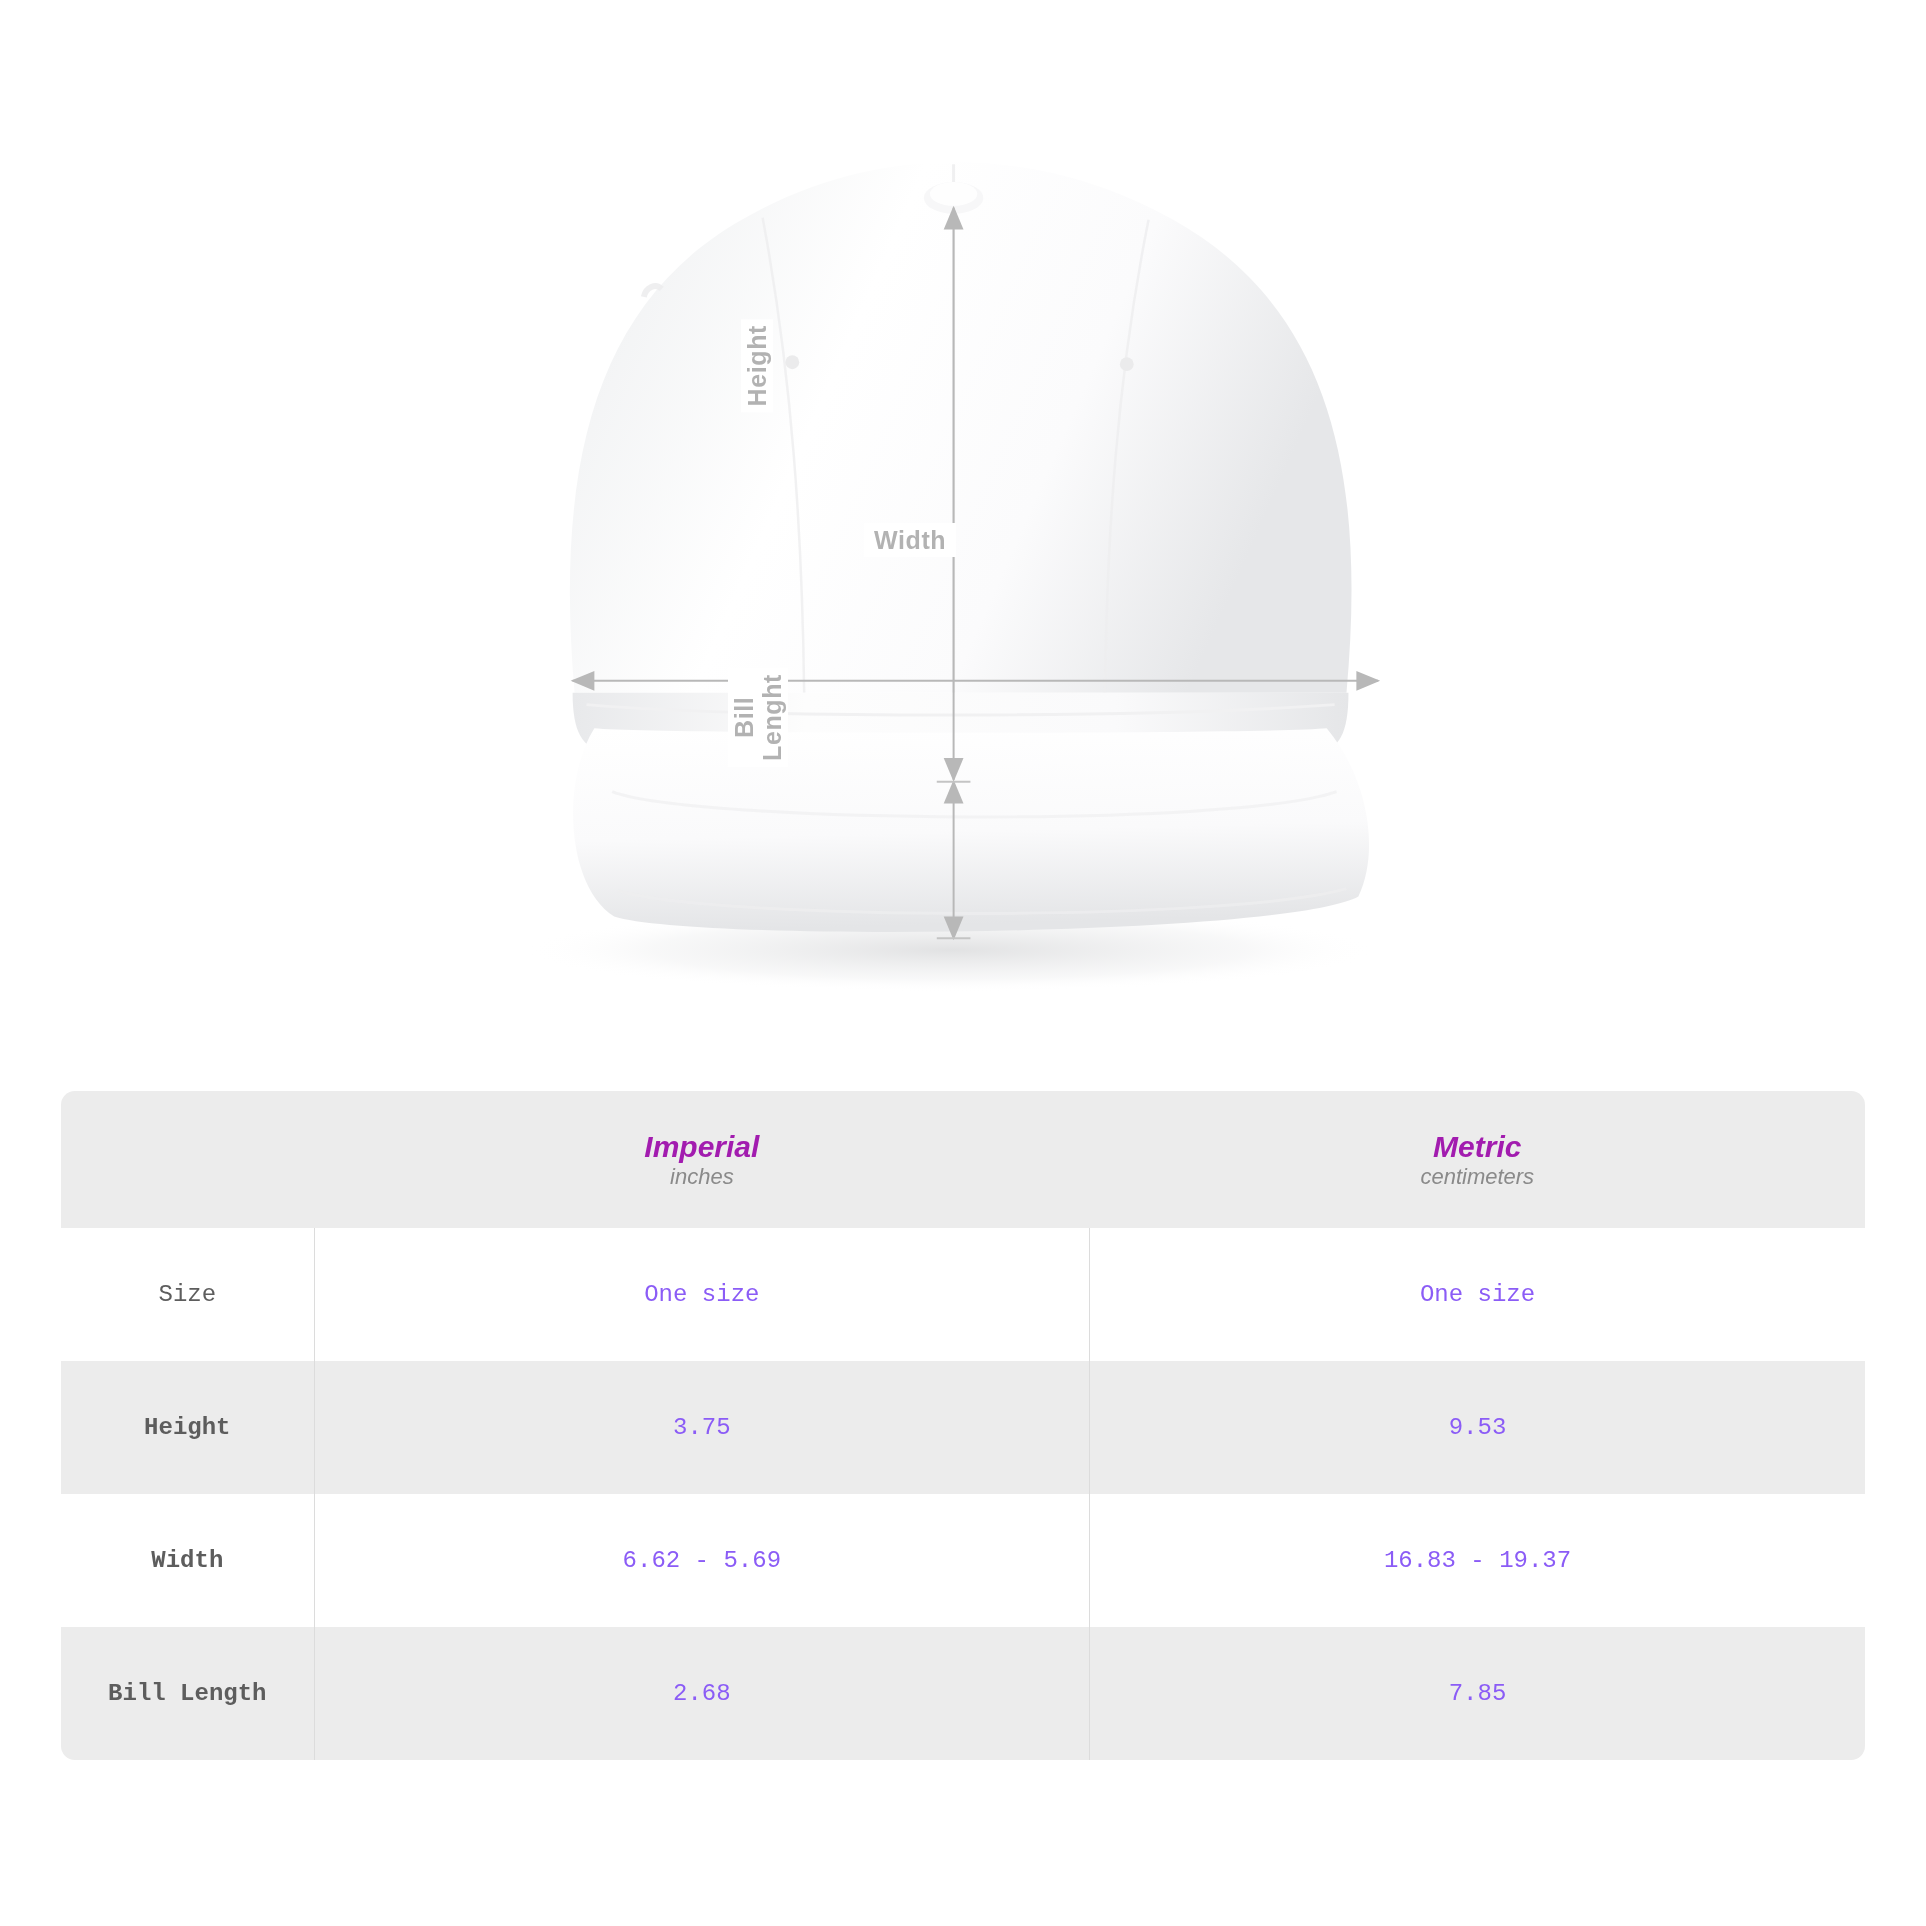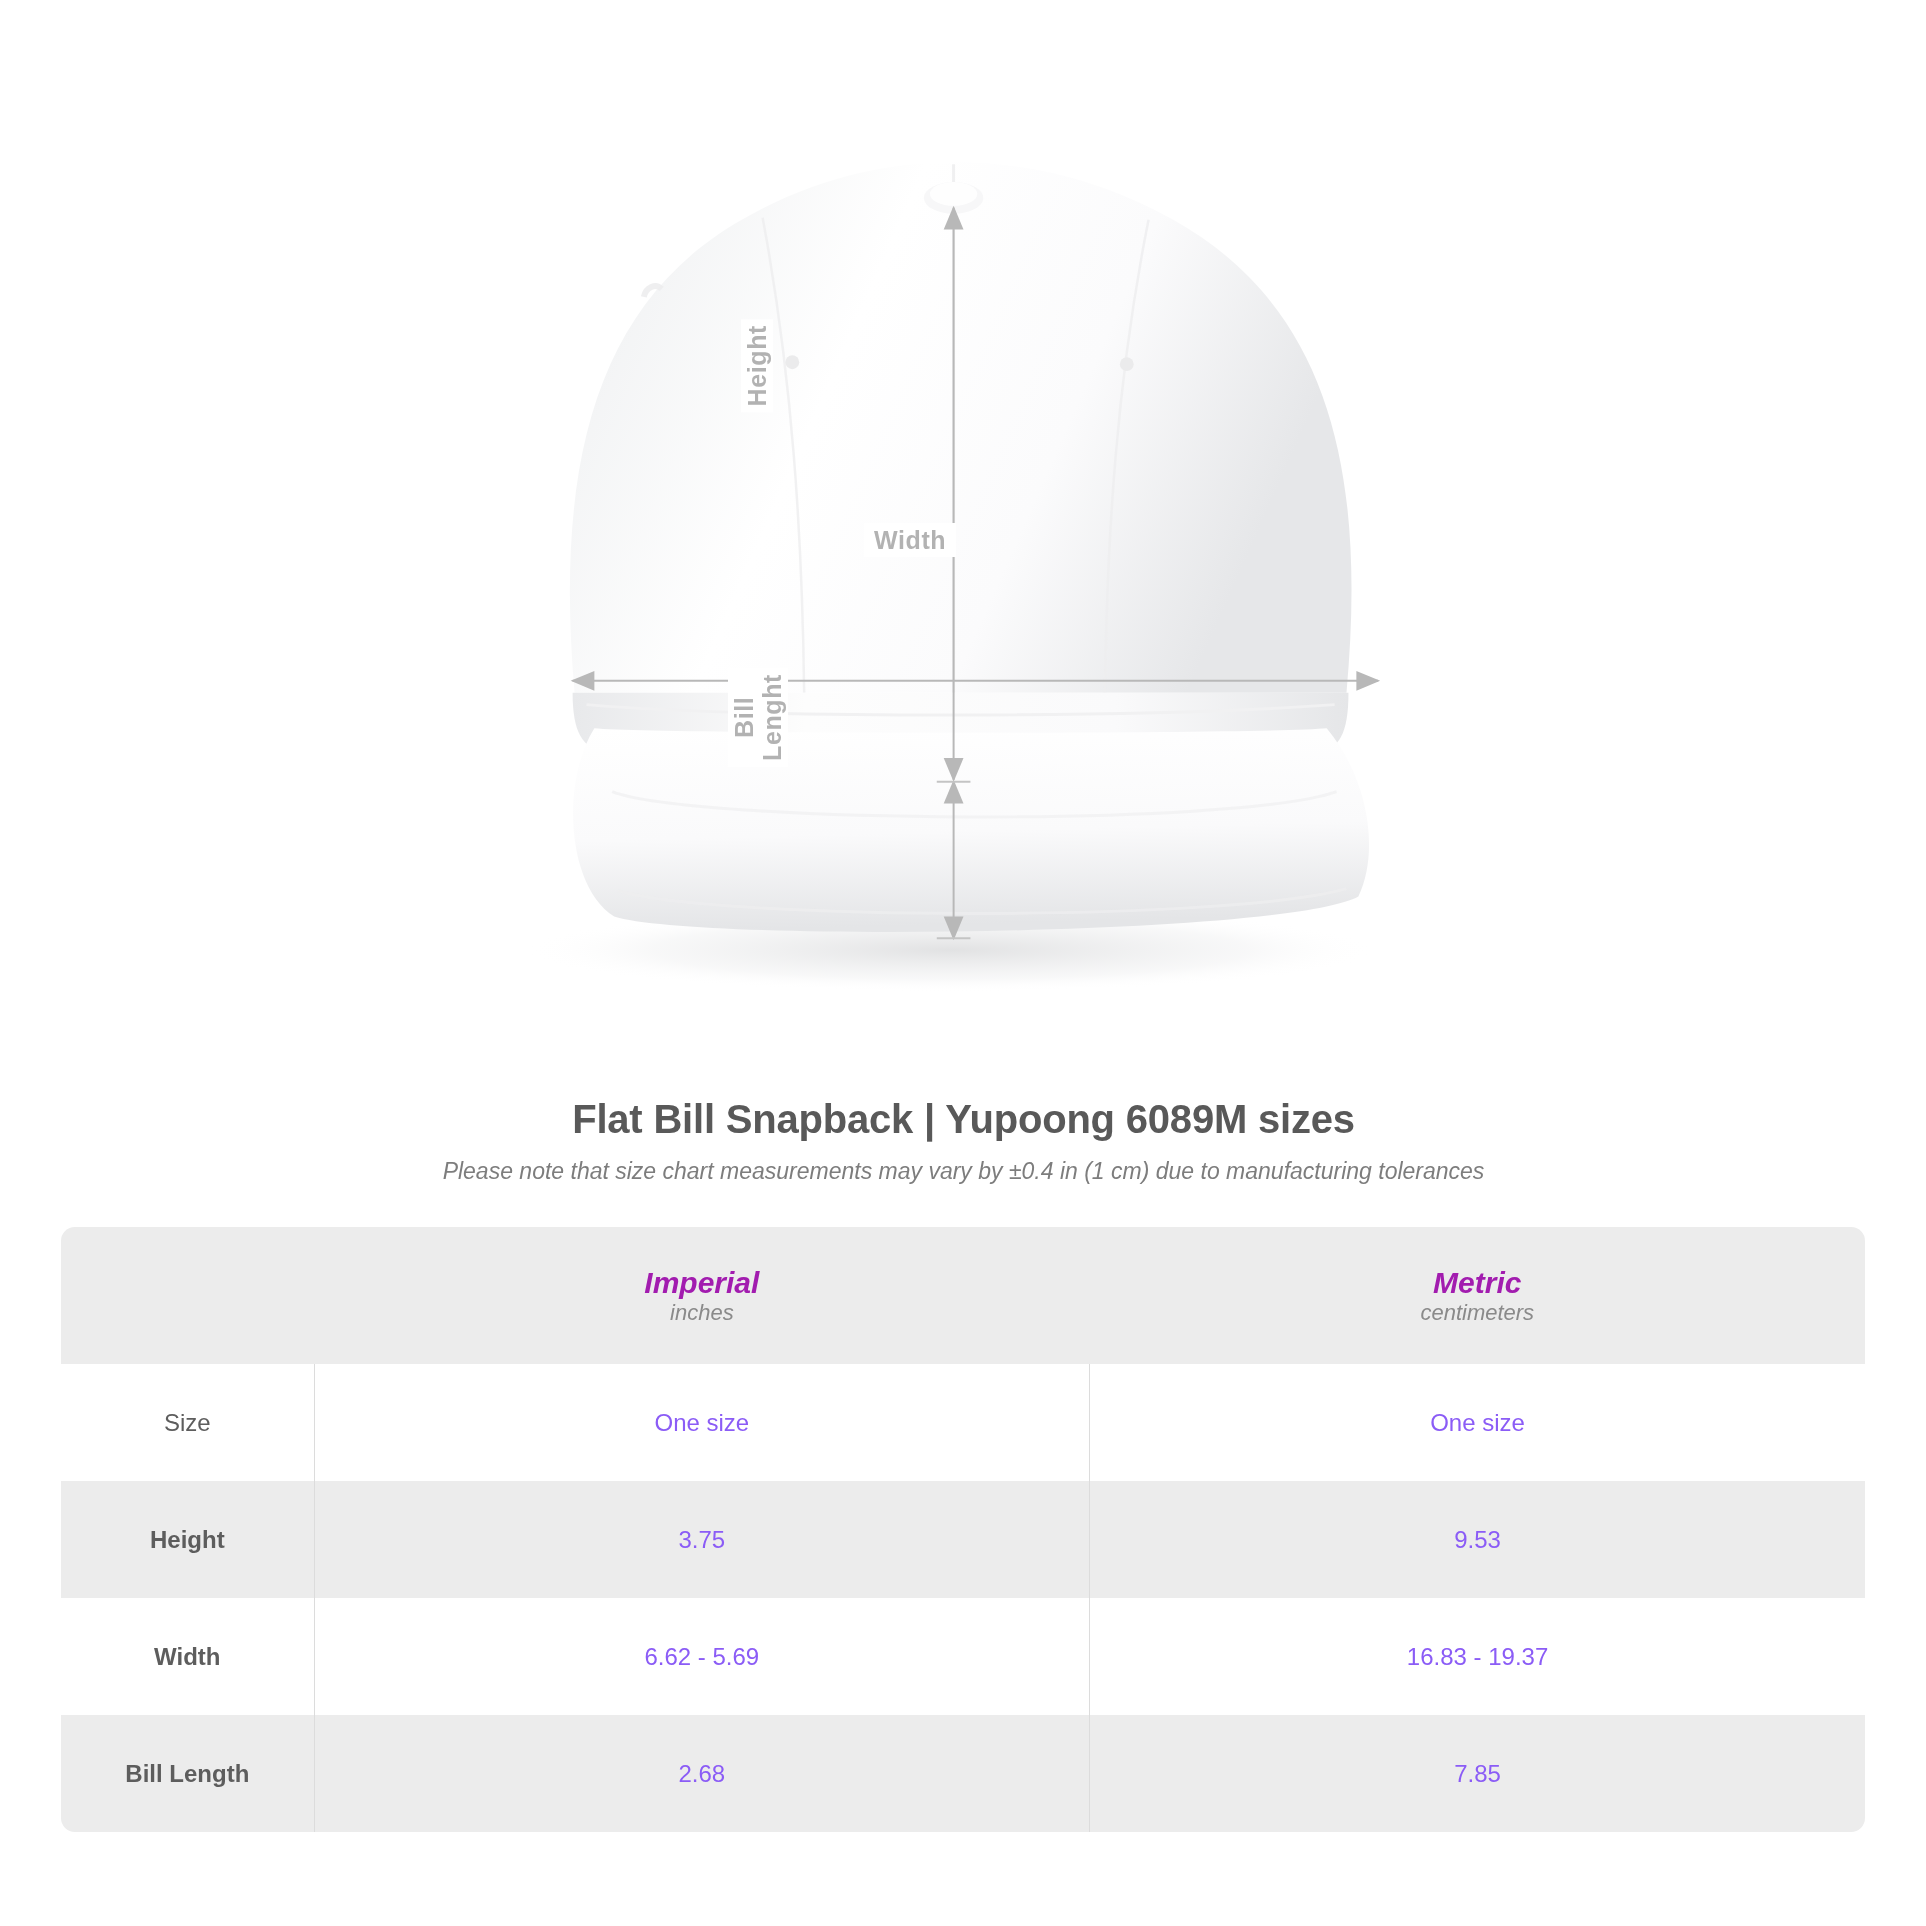--- a/index.html
+++ b/index.html
@@ -117,21 +117,21 @@
     color: #a21caf;
     display: block;
   }
   .unit-sub {
     font-size: 22px;
     font-style: italic;
     color: #8a8a8a;
     display: block;
   }
 
-  .size-table tbody tr { height: 117px; }
+  .size-table tbody tr { height: 133px; font-family: Liberation Mono, monospace; }
   .size-table tbody tr.shaded td { background: #ececec; }
   .size-table tbody td {
     text-align: center;
     vertical-align: middle;
     font-size: 24px;
     color: #8b5cf6;
   }
   .size-table tbody td.row-label {
     font-weight: bold;
     color: #5d5d5d;
@@ -244,24 +244,20 @@
       </g>
     </svg>
 
     <div class="dim-label vertical" id="label-height">Height</div>
 
     <div class="dim-label vertical" id="label-bill">Bill<br>Lenght</div>
 
     <div class="dim-label" id="label-width">Width</div>
   </div>
 
-  <div class="title-block">
-    <div class="chart-title">Flat Bill Snapback | Yupoong 6089M sizes</div>
-    <div class="chart-note">Please note that size chart measurements may vary by ±0.4 in (1 cm) due to manufacturing tolerances</div>
-  </div>
 
   <div class="table-wrap">
     <table class="size-table">
       <colgroup>
         <col class="c-label">
           <col class="c-unit">
           <col class="c-unit">
       </colgroup>
       <thead>
         <tr>

